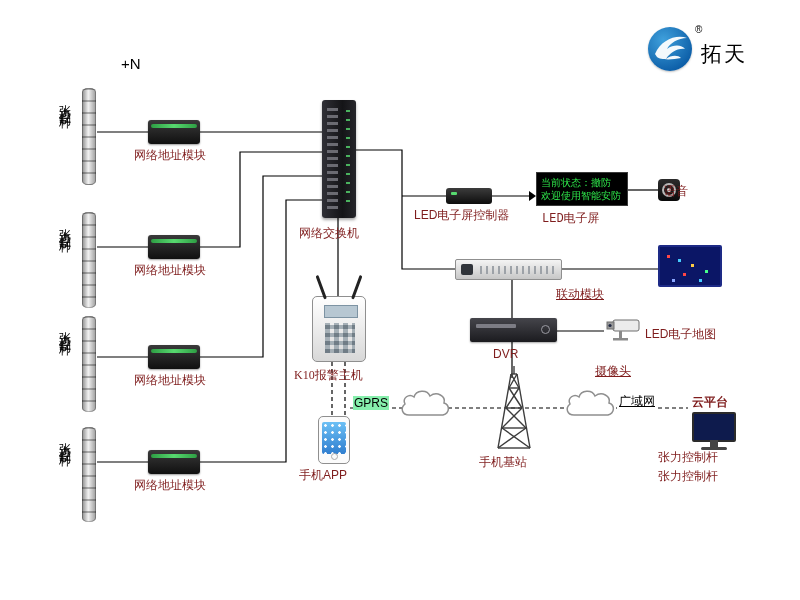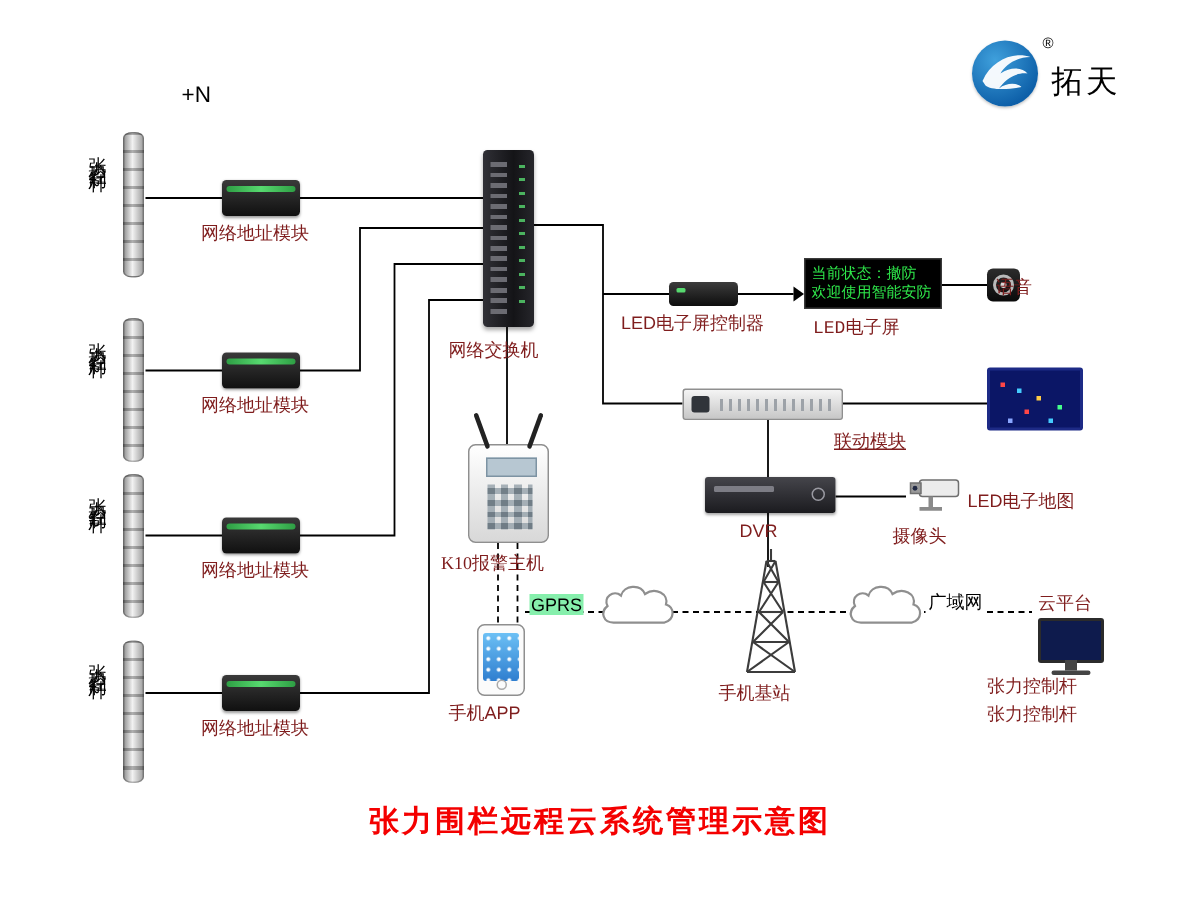--- a/index.html
+++ b/index.html
@@ -85,21 +85,21 @@
   .monitor .neck{position:absolute;left:50%;bottom:-7px;width:8px;height:7px;margin-left:-4px;background:#444;}
   .monitor .base{position:absolute;left:50%;bottom:-10px;width:26px;height:3px;margin-left:-13px;background:#444;border-radius:2px;}
   
   .logo-circle{position:absolute;left:648px;top:27px;width:44px;height:44px;border-radius:50%;z-index:2;
         background:radial-gradient(circle at 35% 30%,#3fa0dc,#0d5fa8 75%);box-shadow:0 1px 2px rgba(0,0,0,.25);}
   .logo-reg{position:absolute;left:695px;top:24px;font-size:10px;z-index:3;}
   .logo-text{position:absolute;left:701px;top:40px;font-size:21px;font-weight:normal;color:#000000;z-index:3;letter-spacing:2px;}
   
   .plusN{position:absolute;left:121px;top:55px;font-size:15px;z-index:4;}
   .gprs{position:absolute;left:353px;top:396px;font-size:12px;z-index:4;background:#86efac;padding:0 1px;}
-  .wan{position:absolute;left:617px;top:393px;font-size:12px;z-index:4;background:#fff;padding:0 2px;}
+  .wan{position:absolute;left:617px;top:393px;font-size:12px;z-index:4;background:#fff;padding:0 2px;text-decoration:underline;}
   .title{position:absolute;left:0;right:0;top:534px;text-align:center;z-index:4;
         font-size:20px;font-weight:bold;color:#f40000;letter-spacing:2px;}
   .cloud{position:absolute;z-index:3;}
   .tower{position:absolute;left:492px;top:364px;z-index:3;}
   .cam{position:absolute;left:604px;top:316px;z-index:2;}
 </style>
 </head>
 <body>
 
 <div id="stage">
@@ -188,21 +188,21 @@
   <div class="dvr"></div>
   <div class="lbl" style="left:493px;top:347px;width:40px;">DVR</div>
 
   <svg class="cam" width="40" height="28" viewBox="0 0 40 28">
     <rect x="9" y="4" width="26" height="11" rx="2" fill="#ececec" stroke="#6f6f6f"></rect>
     <rect x="3" y="6" width="7" height="7" fill="#9a9a9a" stroke="#6f6f6f"></rect>
     <circle cx="6" cy="9.5" r="1.6" fill="#222a44"></circle>
     <rect x="15" y="15" width="3" height="7" fill="#8a8a8a"></rect>
     <rect x="9" y="22" width="15" height="2.5" fill="#8a8a8a"></rect>
   </svg>
-  <div class="lbl" style="left:595px;top:350px;width:60px;">摄像头</div>
+  <div class="lbl" style="left:595px;top:364px;width:60px;text-decoration:underline;">摄像头</div>
 
   <div class="k10">
     <div class="ant l"></div>
     <div class="ant r"></div>
     <div class="lcd"></div>
     <div class="keypad"></div>
   </div>
   <div class="lbl" style="left:294px;top:368px;width:90px;font-family:Liberation Serif, serif;">K10报警主机</div>
 
   <div class="gprs">GPRS</div>
@@ -232,23 +232,22 @@
       <path d="M19 10 L27 24 M25 10 L17 24"></path>
       <path d="M17 24 L30 44 M27 24 L14 44"></path>
       <path d="M14 44 L34 64 M30 44 L10 64"></path>
       <path d="M10 64 L38 84 M34 64 L6 84"></path>
     </g>
   </svg>
   <div class="lbl" style="left:479px;top:455px;width:70px;">手机基站</div>
 
   <div class="wan">广域网</div>
 
-  <div class="lbl" style="left:692px;top:395px;width:50px;">云平台</div>
+  <div class="lbl" style="left:692px;top:395px;width:50px;font-weight:bold;">云平台</div>
   <div class="monitor">
     <div class="neck"></div>
     <div class="base"></div>
   </div>
   <div class="lbl" style="left:658px;top:450px;width:110px;">张力控制杆</div>
   <div class="lbl" style="left:658px;top:469px;width:110px;">张力控制杆</div>
 
-  <div class="title">张力围栏远程云系统管理示意图</div>
 
 </div>
 
 </body></html>

